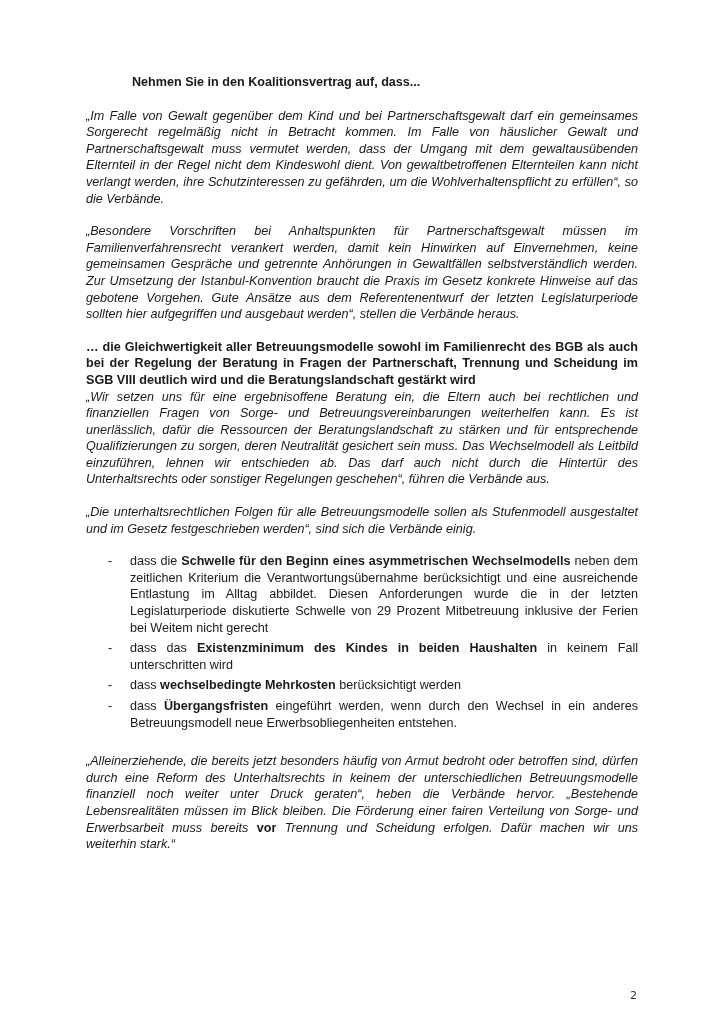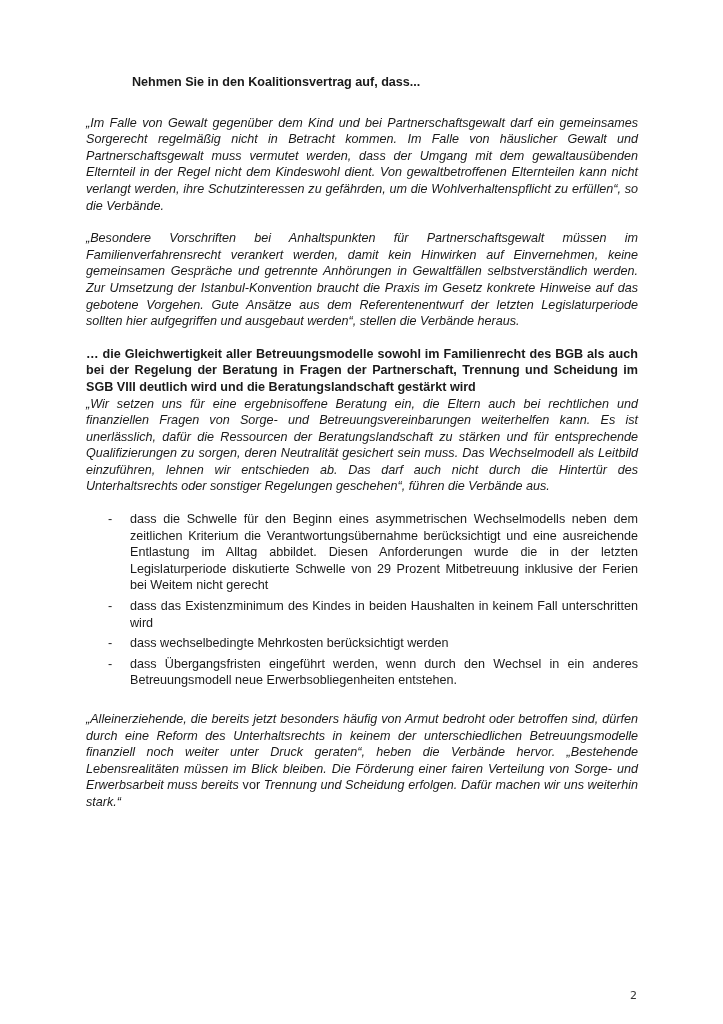--- a/index.html
+++ b/index.html
@@ -2,28 +2,28 @@
 <html><head>
 <meta charset="utf-8">
 <style>
   html, body { margin: 0; padding: 0; background: #ffffff; }
   body { width: 723px; height: 1024px; position: relative; overflow: hidden; }
   .page {
     position: absolute; left: 86px; top: 74px; width: 552px;
     font-family: "Liberation Sans", sans-serif;
     font-size: 12.6px; line-height: 16.6px; color: #1a1a1a;
   }
-  .intro { font-weight: bold; margin-left: 46px; margin-bottom: 24px; }
+  .intro { font-weight: bold; margin-left: 46px; margin-bottom: 17px; }
   .section { margin-bottom: 16px; }
   .heading { font-weight: bold; text-align: justify; text-align-last: left; }
   .quote { font-style: italic; text-align: justify; text-align-last: left; }
   ul.bullets { list-style: none; margin: 0; padding: 0; }
   ul.bullets li { position: relative; padding-left: 44px; margin-bottom: 4px; text-align: justify; text-align-last: left; }
   ul.bullets li .dash { position: absolute; left: 22px; top: 0; }
-  b { font-weight: normal; }
+  b { font-weight: bold; }
   .closing { font-style: italic; text-align: justify; text-align-last: left; margin-top: 22px; }
   .closing b { font-style: normal; }
   .page-number {
     position: absolute; left: 630px; top: 989px;
     font-family: "DejaVu Sans", sans-serif; font-size: 11px; color: #333;
   }
 </style>
 </head>
 <body>
 
@@ -37,20 +37,21 @@
   <div class="section">
     <div class="quote">„Besondere Vorschriften bei Anhaltspunkten für Partnerschaftsgewalt müssen im Familienverfahrensrecht verankert werden, damit kein Hinwirken auf Einvernehmen, keine gemeinsamen Gespräche und getrennte Anhörungen in Gewaltfällen selbstverständlich werden. Zur Umsetzung der Istanbul-Konvention braucht die Praxis im Gesetz konkrete Hinweise auf das gebotene Vorgehen. Gute Ansätze aus dem Referentenentwurf der letzten Legislaturperiode sollten hier aufgegriffen und ausgebaut werden“, stellen die Verbände heraus.</div>
   </div>
 
   <div class="section">
     <div class="heading">… die Gleichwertigkeit aller Betreuungsmodelle sowohl im Familienrecht des BGB als auch bei der Regelung der Beratung in Fragen der Partnerschaft, Trennung und Scheidung im SGB VIII deutlich wird und die Beratungslandschaft gestärkt wird</div>
     <div class="quote">„Wir setzen uns für eine ergebnisoffene Beratung ein, die Eltern auch bei rechtlichen und finanziellen Fragen von Sorge- und Betreuungsvereinbarungen weiterhelfen kann. Es ist unerlässlich, dafür die Ressourcen der Beratungslandschaft zu stärken und für entsprechende Qualifizierungen zu sorgen, deren Neutralität gesichert sein muss. Das Wechselmodell als Leitbild einzuführen, lehnen wir entschieden ab. Das darf auch nicht durch die Hintertür des Unterhaltsrechts oder sonstiger Regelungen geschehen“, führen die Verbände aus.</div>
   </div>
 
   <div class="section">
+    <div class="quote">„Die unterhaltsrechtlichen Folgen für alle Betreuungsmodelle sollen als Stufenmodell ausgestaltet und im Gesetz festgeschrieben werden“, sind sich die Verbände einig.</div>
   </div>
 
   <div class="section-reform">
     <ul class="bullets">
       <li>
         <span class="dash">-</span><span>dass die </span><b>Schwelle für den Beginn eines asymmetrischen Wechselmodells</b><span> neben dem zeitlichen Kriterium die Verantwortungsübernahme berücksichtigt und eine ausreichende Entlastung im Alltag abbildet. Diesen Anforderungen wurde die in der letzten Legislaturperiode diskutierte Schwelle von 29 Prozent Mitbetreuung inklusive der Ferien bei Weitem nicht gerecht</span>
       </li>
       <li>
         <span class="dash">-</span><span>dass das </span><b>Existenzminimum des Kindes in beiden Haushalten</b><span> in keinem Fall unterschritten wird</span>
       </li>

